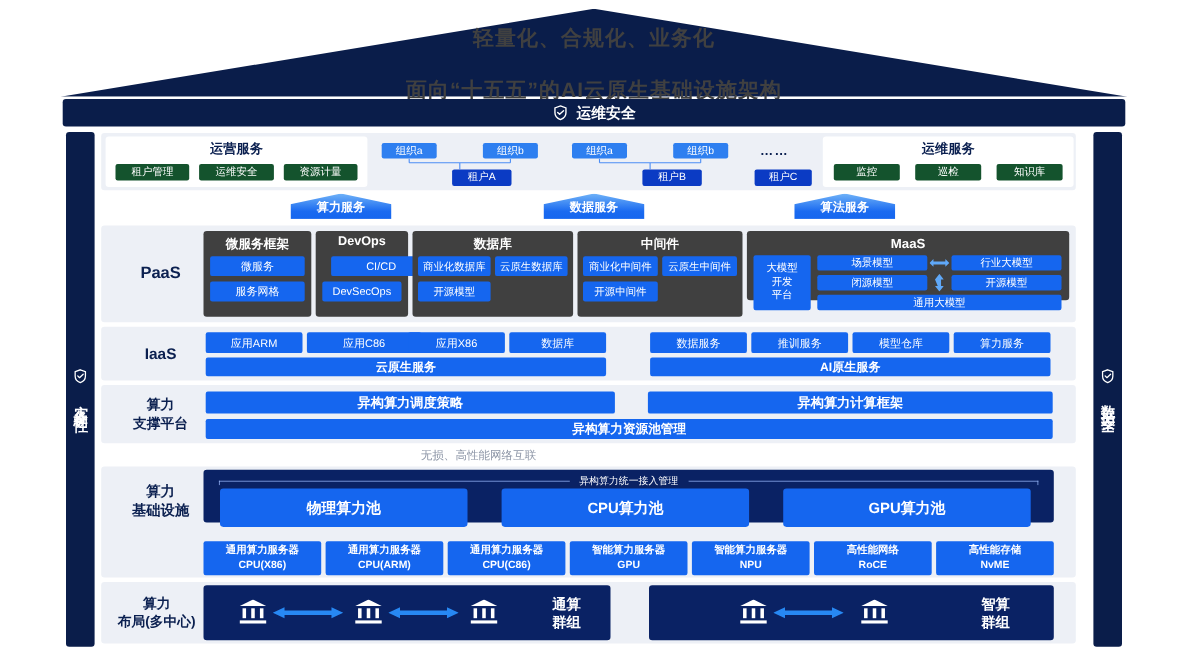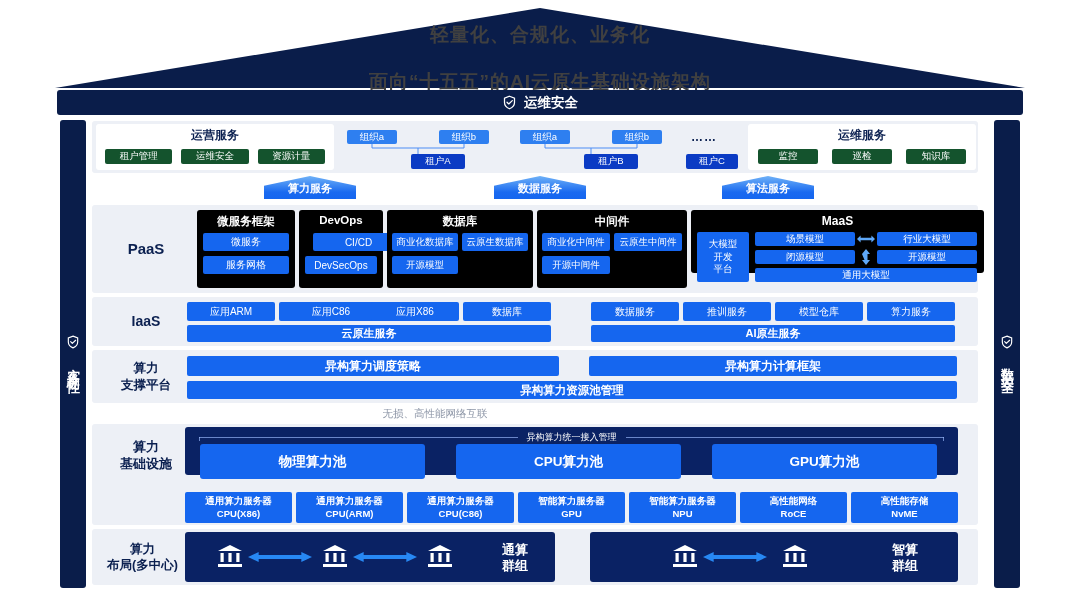--- a/index.html
+++ b/index.html
@@ -40,21 +40,21 @@
   .dots{position:absolute;color:#0B2050;font-weight:bold;font-size:12px;text-align:center;letter-spacing:1px;}
 
   .banner{position:absolute;top:176px;width:92px;height:23px;color:#fff;font-size:11px;font-weight:bold;
           background:linear-gradient(180deg,#6FB2F8 0%,#1A6AF0 70%,#1566EF 100%);
           clip-path:polygon(50% 0,100% 42%,100% 100%,0 100%,0 42%);
           display:flex;align-items:flex-end;justify-content:center;padding-bottom:3px;}
 
   .row-label{position:absolute;display:flex;flex-direction:column;align-items:center;justify-content:center;
              color:#0B2050;font-weight:bold;text-align:center;line-height:1.3;}
 
-  .grp{position:absolute;background:#000000;border-radius:3px;margin-left:12px;}
+  .grp{position:absolute;background:#404040;border-radius:3px;}
   .grp-h{text-align:center;color:#fff;font-weight:bold;font-size:11.5px;margin-top:4px;}
   .gbtn{position:absolute;background:#1566EF;border-radius:2px;color:#fff;
         display:flex;align-items:center;justify-content:center;font-size:10px;text-align:center;}
   .gbtn.tiny{font-size:9.5px;}
   .gbtn.tall{white-space:pre-line;line-height:1.35;font-size:9.5px;}
   .marrow{position:absolute;}
 
   .wbtn{position:absolute;background:#1566EF;border-radius:2px;color:#fff;font-weight:bold;
         display:flex;align-items:center;justify-content:center;}
 

